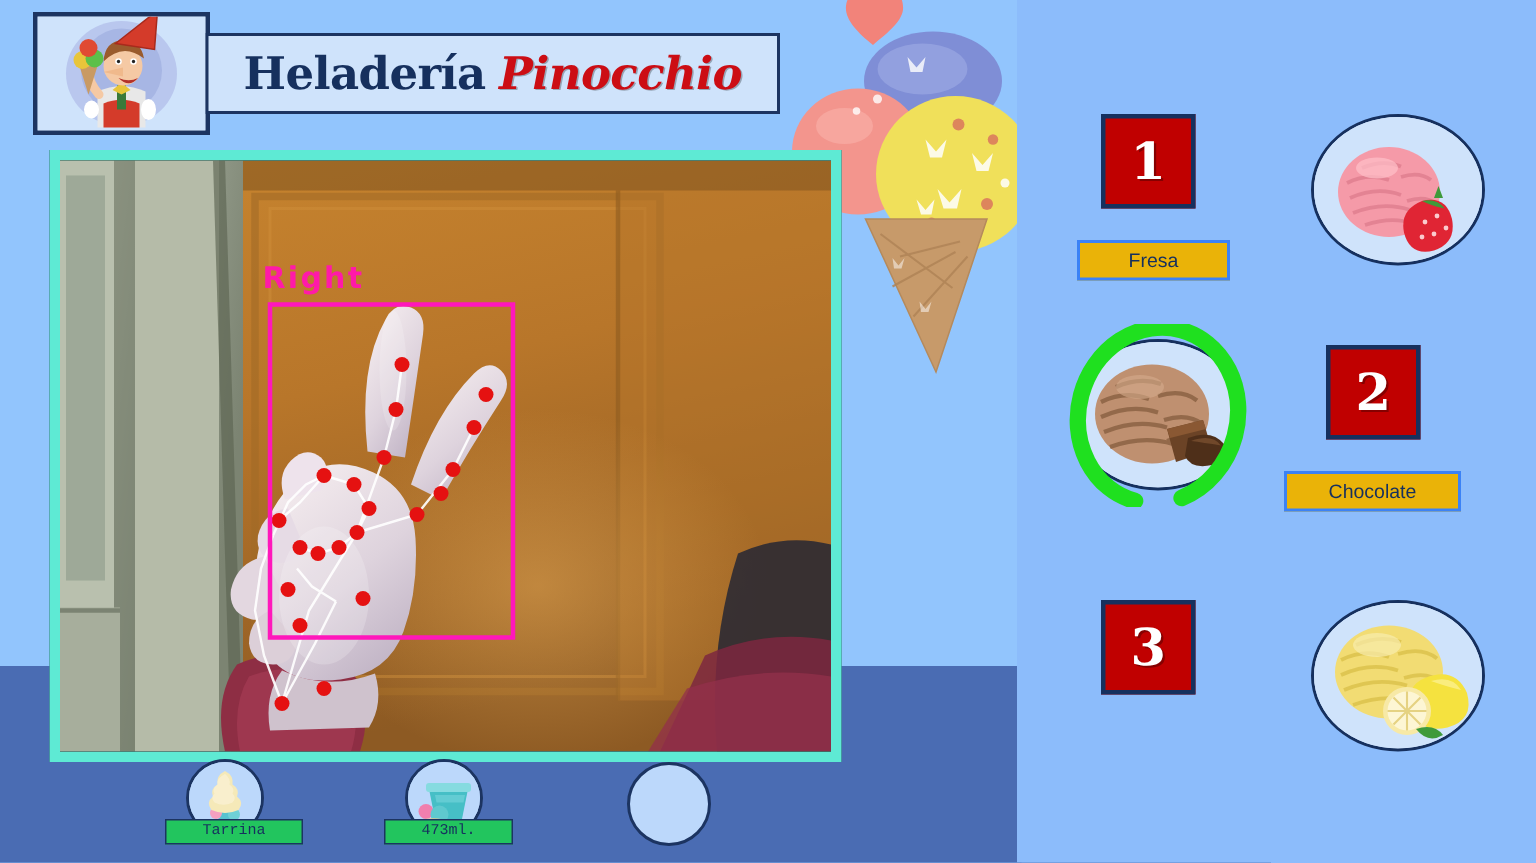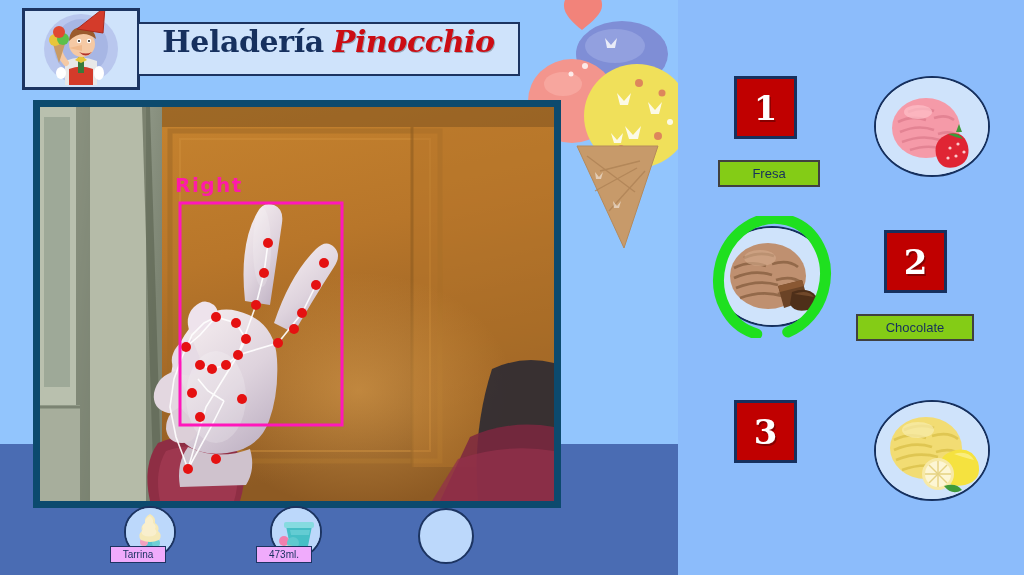--- a/index.html
+++ b/index.html
@@ -17,50 +17,50 @@
   
   .logo-box{
     position:absolute;left:22px;top:8px;width:118px;height:82px;
     border:3px solid #1c3461;background:#cfe3fb;box-sizing:border-box;
     overflow:hidden;
   }
   .logo-art{position:absolute;inset:0;}
   .title-box{
     position:absolute;left:137px;top:22px;width:383px;height:54px;
     border:2px solid #1c3461;background:#cfe3fb;box-sizing:border-box;
-    display:flex;align-items:flex-start;justify-content:center;
+    display:flex;align-items:center;justify-content:center;
   }
   .title-text{
     font-family:"DejaVu Serif",serif;font-size:30px;font-weight:bold;
     white-space:nowrap;letter-spacing:-0.4px;
   }
   .t-hel{color:#16305e;}
   .t-pin{color:#cc0d14;font-style:italic;margin-left:9px;
          text-shadow:1px 1px 0 rgba(0,0,0,.28);}
 
   
   .deco-cone{position:absolute;left:525px;top:-4px;width:165px;height:255px;}
 
   
   .video-frame{
     position:absolute;left:33px;top:100px;width:528px;height:408px;
-    border:7px solid #0c4a6e;background:#0f172a;box-sizing:border-box;overflow:hidden;
+    border:7px solid #5eead4;background:#0f172a;box-sizing:border-box;overflow:hidden;
   }
   .video-inner{position:absolute;inset:0;overflow:hidden;}
 
   
   .tool{position:absolute;}
   .tool-circle{
     position:absolute;left:0;top:0;width:52px;height:52px;border-radius:50%;
     background:#bcd8fb;border:2px solid #1c3461;box-sizing:border-box;overflow:hidden;
   }
   .tool-label{
-    position:absolute;top:40px;left:-14px;min-width:56px;padding:2px 7px;
-    background:#f0abfc;border:1px solid #1c3461;box-sizing:border-box;
-    font-size:10px;color:#16305e;text-align:center;white-space:nowrap;
+    position:absolute;top:40px;left:-14px;min-width:56px;padding:2px 24px;
+    background:#22c55e;border:1px solid #1c3461;box-sizing:border-box;
+    font-size:10px;color:#16305e;text-align:center;white-space:nowrap;font-family:Liberation Mono, monospace;
   }
   .empty-slot{
     position:absolute;left:418px;top:508px;width:56px;height:56px;border-radius:50%;
     background:#bcd8fb;border:2px solid #1c3461;box-sizing:border-box;
   }
 
   
   .sidebar{position:absolute;left:678px;top:0;width:346px;height:575px;background:#8cbcfb;}
   .sidebar-head{
     position:absolute;left:0;top:0;width:346px;height:58px;background:#3c5285;
@@ -77,22 +77,22 @@
   .badge{
     position:absolute;width:63px;height:63px;background:#c00000;
     border:3px solid #16305e;box-sizing:border-box;
     display:flex;align-items:center;justify-content:center;
   }
   .badge span{
     font-family:"DejaVu Serif",serif;font-weight:bold;font-size:34px;color:#fff;
     text-shadow:1.5px 1.5px 0 rgba(0,0,0,.3);line-height:1;
   }
   .flabel{
-    position:absolute;padding:4px 0;min-width:102px;background:#84cc16;
-    border:2px solid #404040;box-sizing:border-box;text-align:center;
+    position:absolute;padding:4px 0;min-width:102px;background:#eab308;
+    border:2px solid #3b82f6;box-sizing:border-box;text-align:center;
     font-size:13px;color:#16305e;white-space:nowrap;
   }
   .bubble{
     position:absolute;width:116px;height:101px;border-radius:50%;
     background:#cfe3fb;border:2.5px solid #16305e;box-sizing:border-box;overflow:hidden;
   }
   .ring-wrap{position:absolute;pointer-events:none;}
 </style>
 </head>
 <body>

